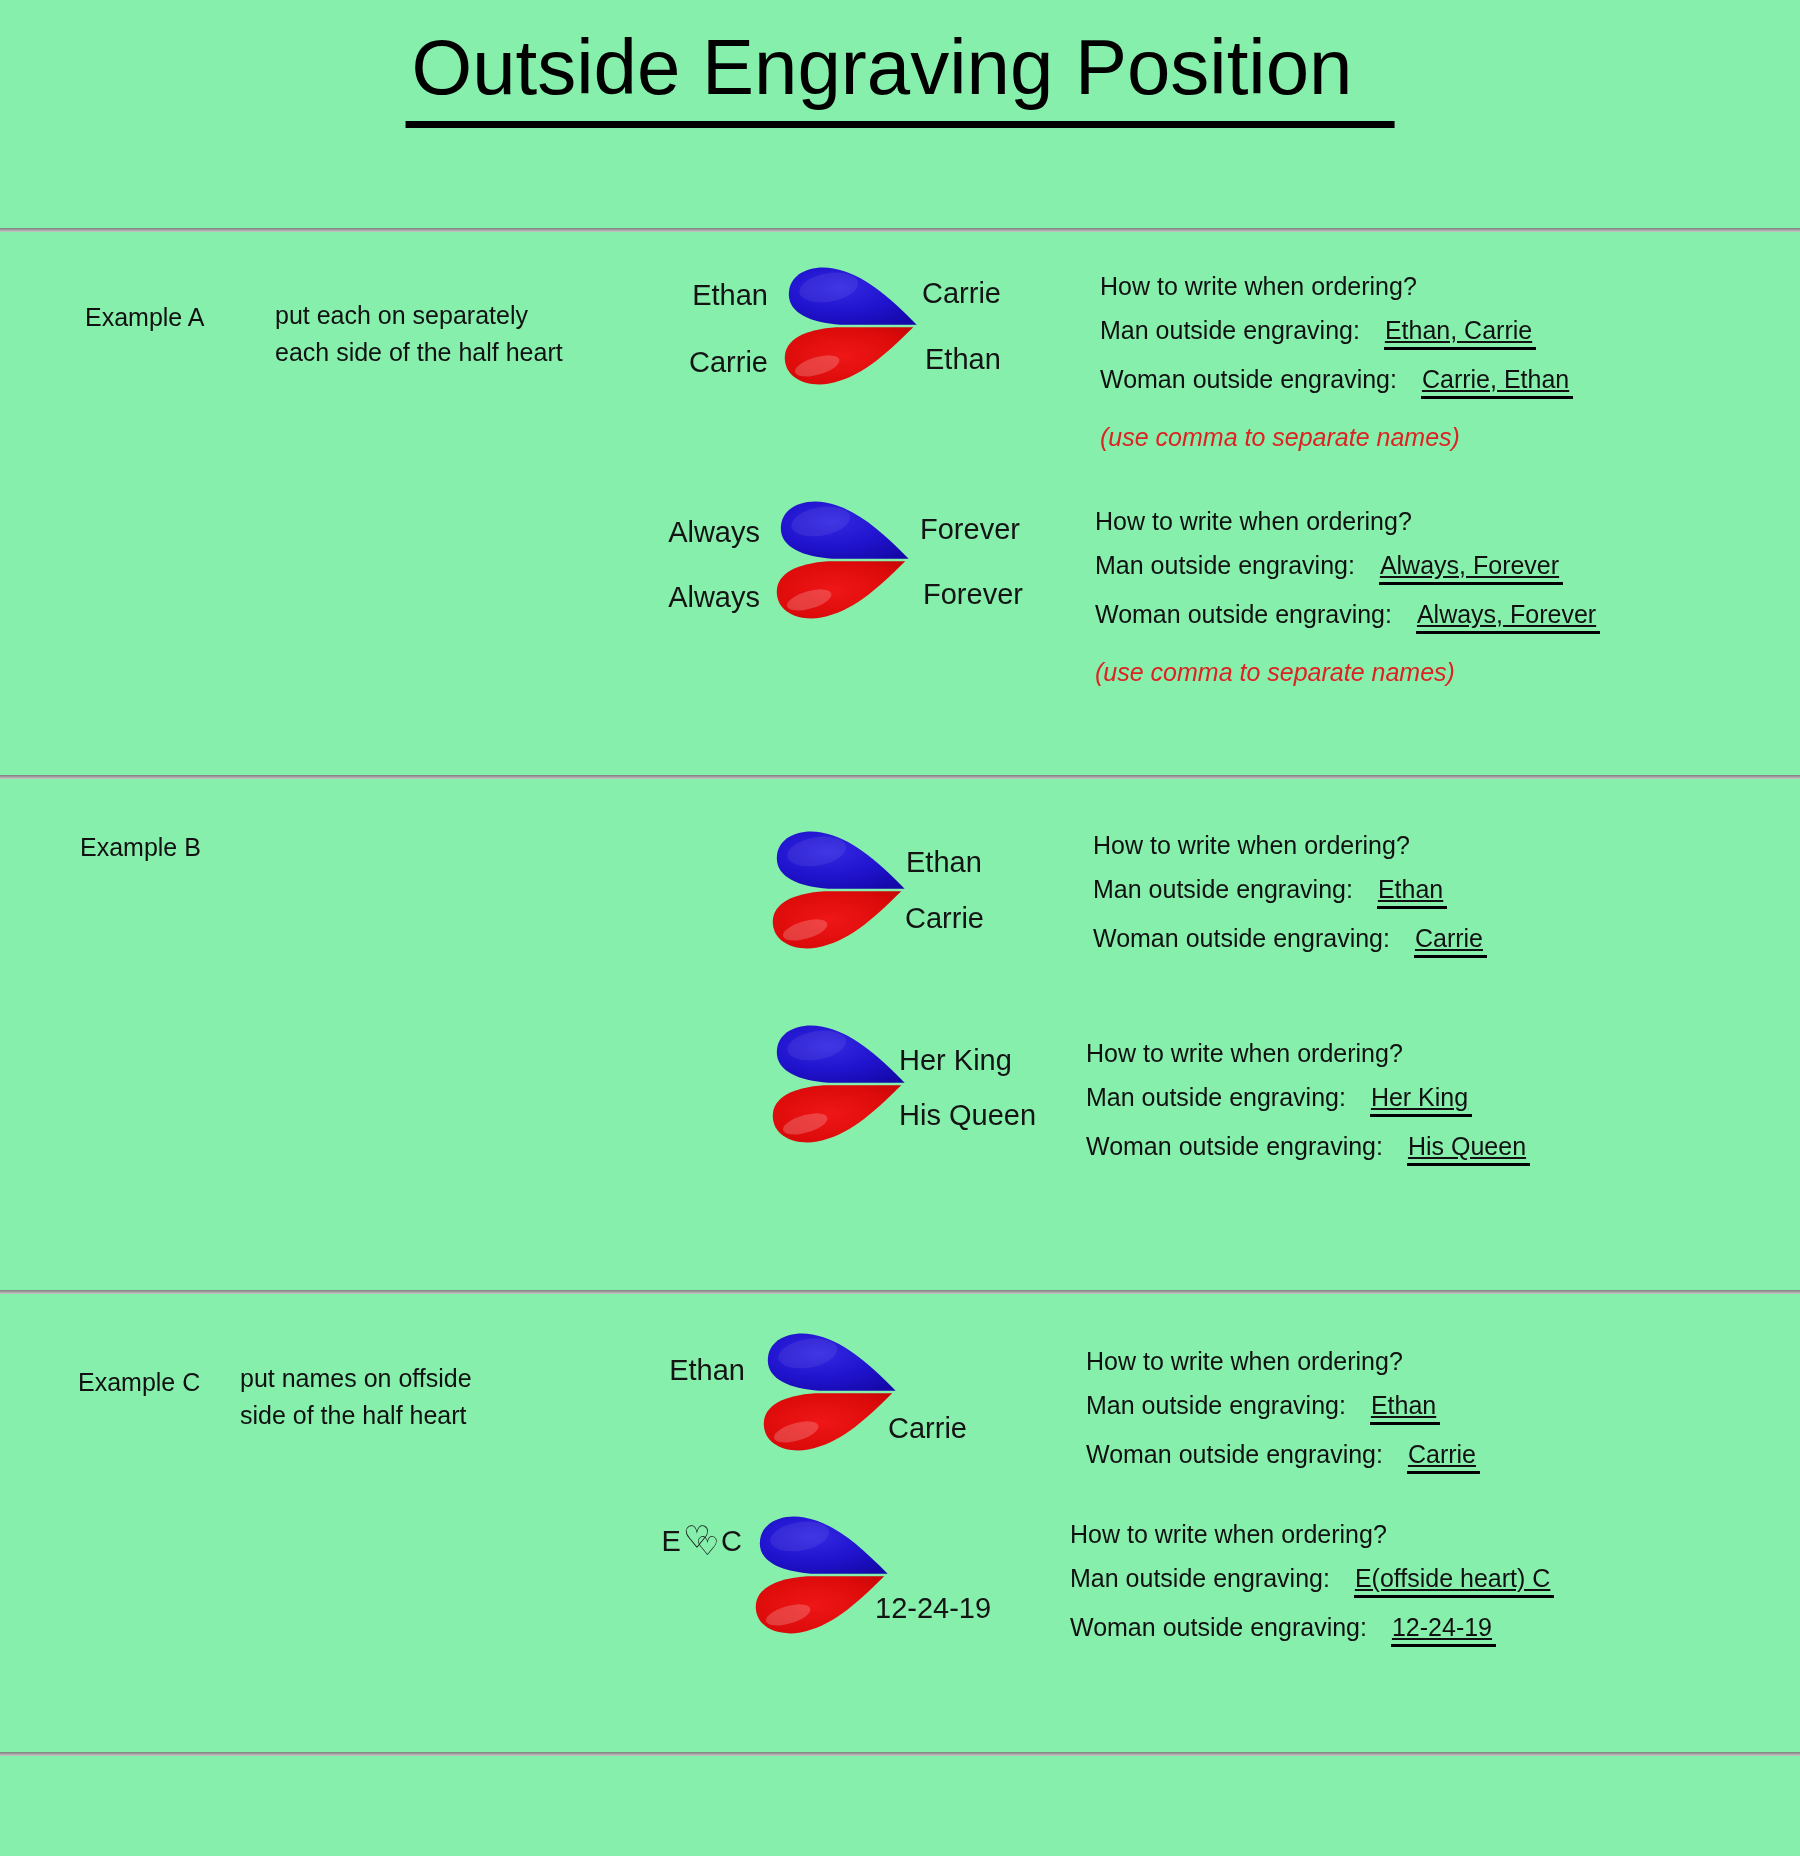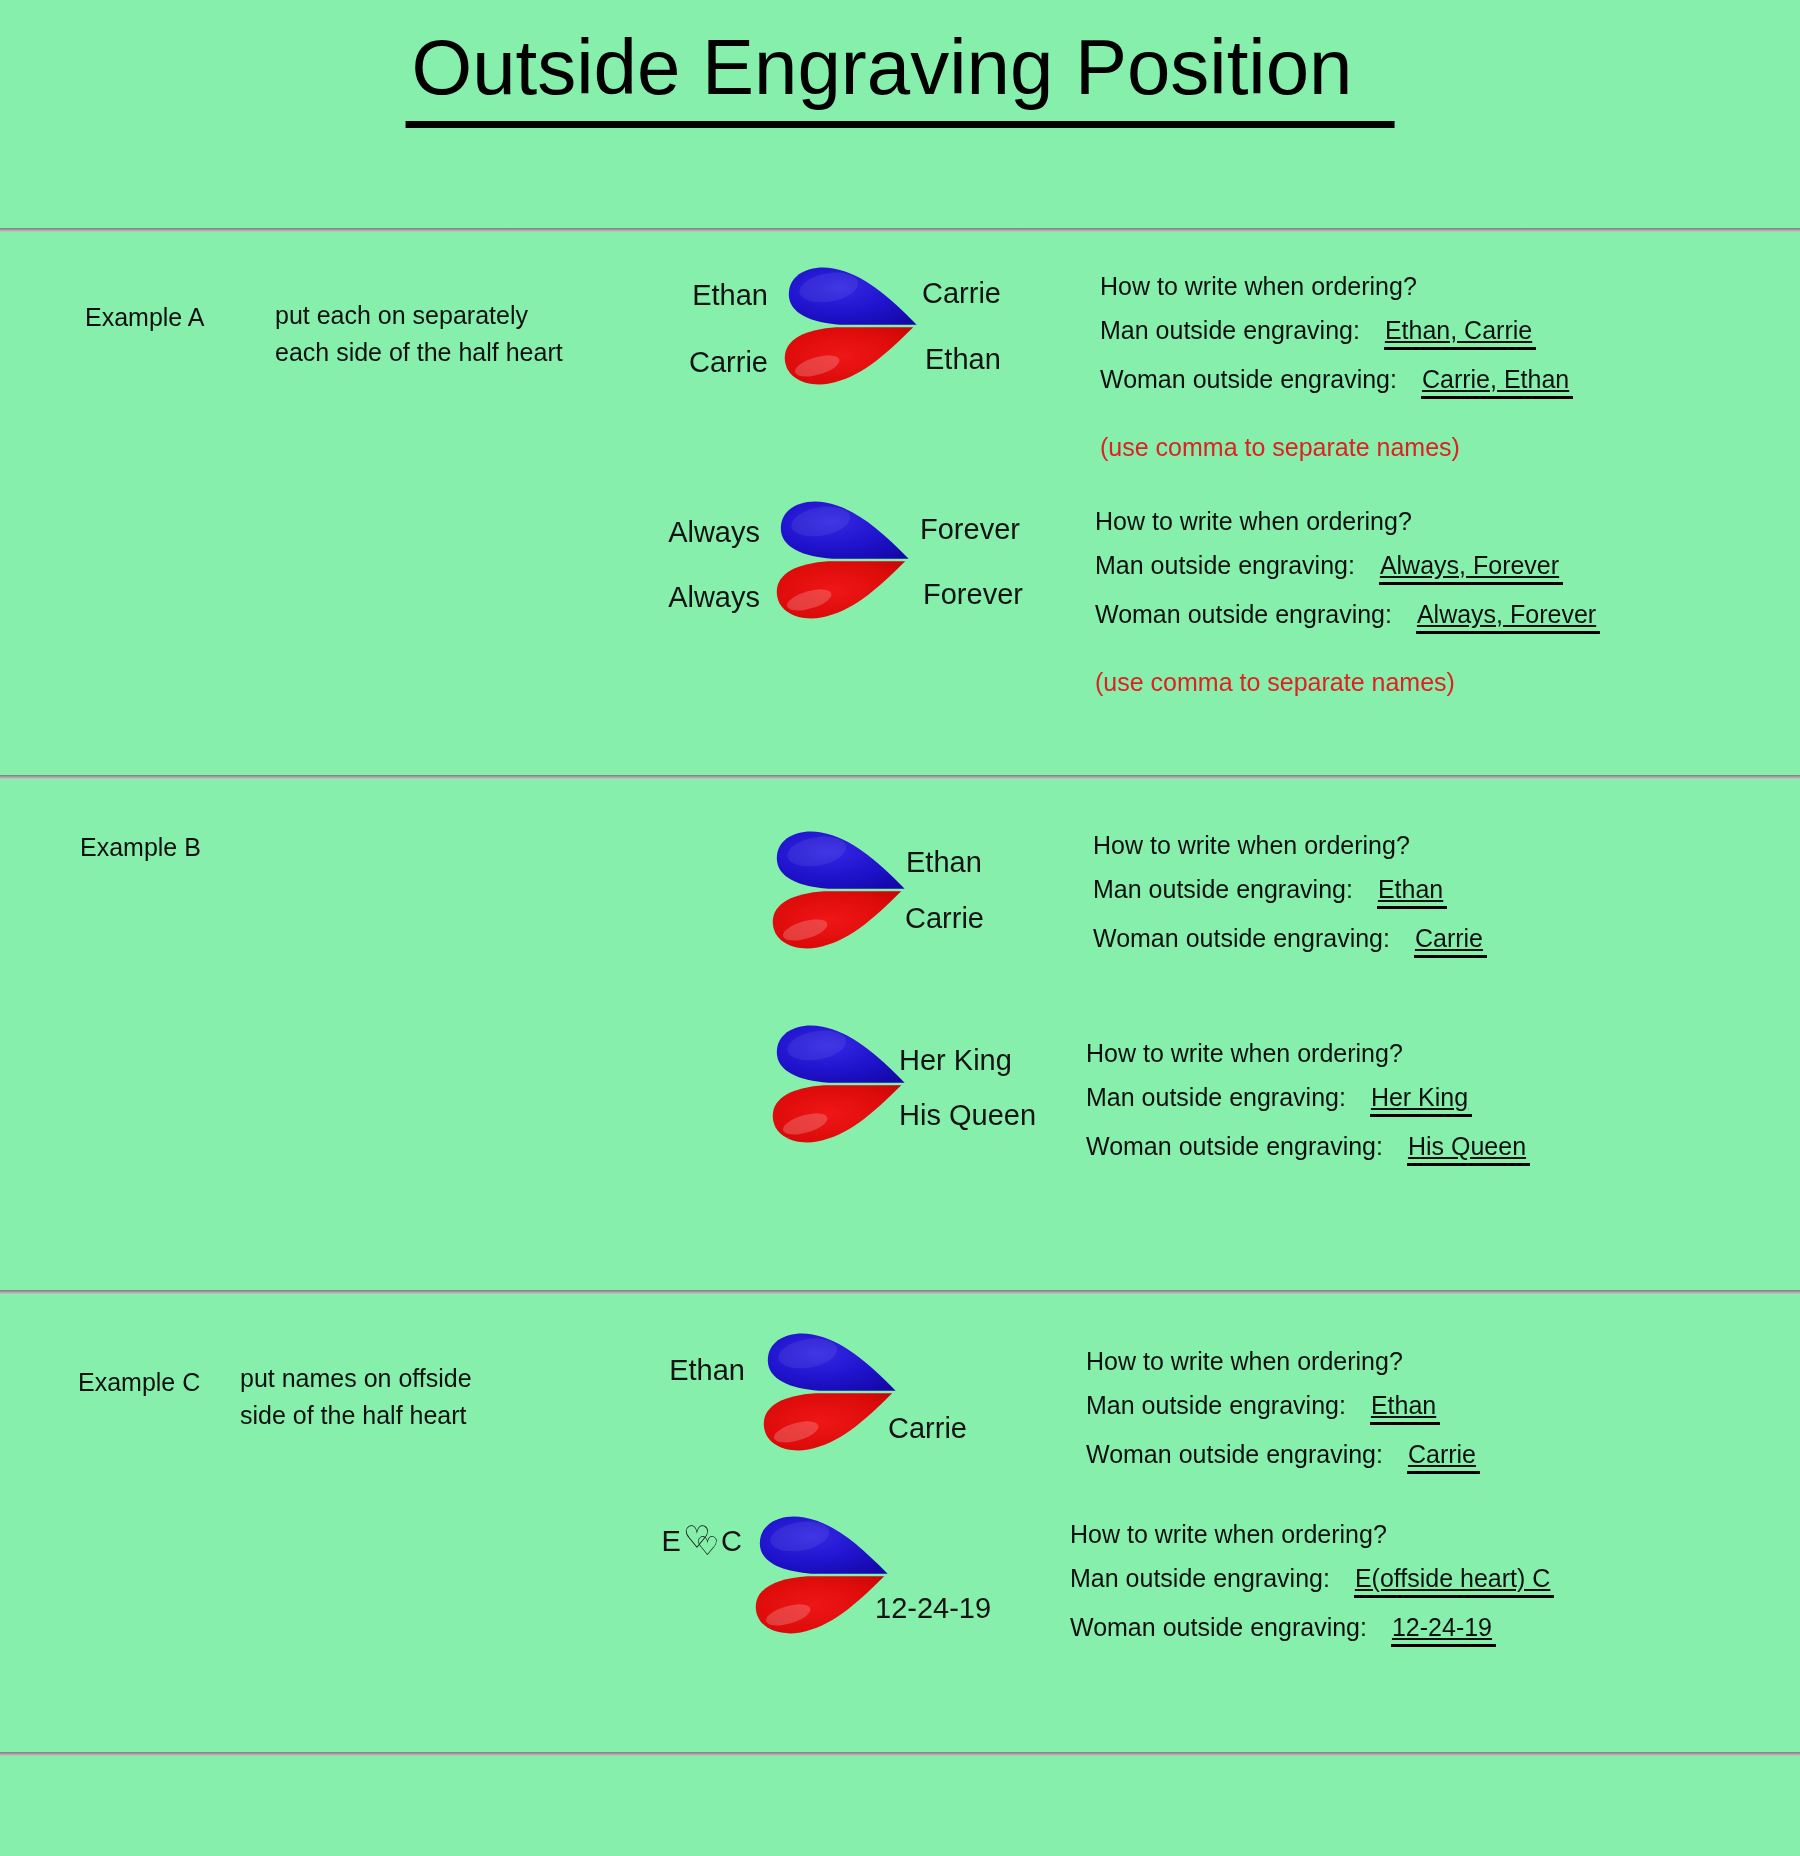--- a/index.html
+++ b/index.html
@@ -64,21 +64,21 @@
     line-height:30px;
     color:#111;
     white-space:nowrap;
   }
   .tb-line{display:flex;gap:24px;align-items:baseline;}
   .uv{
     border-bottom:3px solid #000;
     padding:0 4px 2px 1px;
     text-decoration:underline;
   }
-  .tb-note{color:#dd2222;margin-top:19px;}
+  .tb-note{color:#dd2222;margin-top:9px;font-style:italic;}
   .dhearts{
     display:inline-block;
     font-family:"DejaVu Sans",sans-serif;
     margin:0 2px;
   }
   .dh1{font-size:31px;display:inline-block;transform:translateY(-3px);}
   .dh2{font-size:26px;display:inline-block;margin-left:-15px;transform:translateY(4px);}
 </style>
 </head>
 <body>

